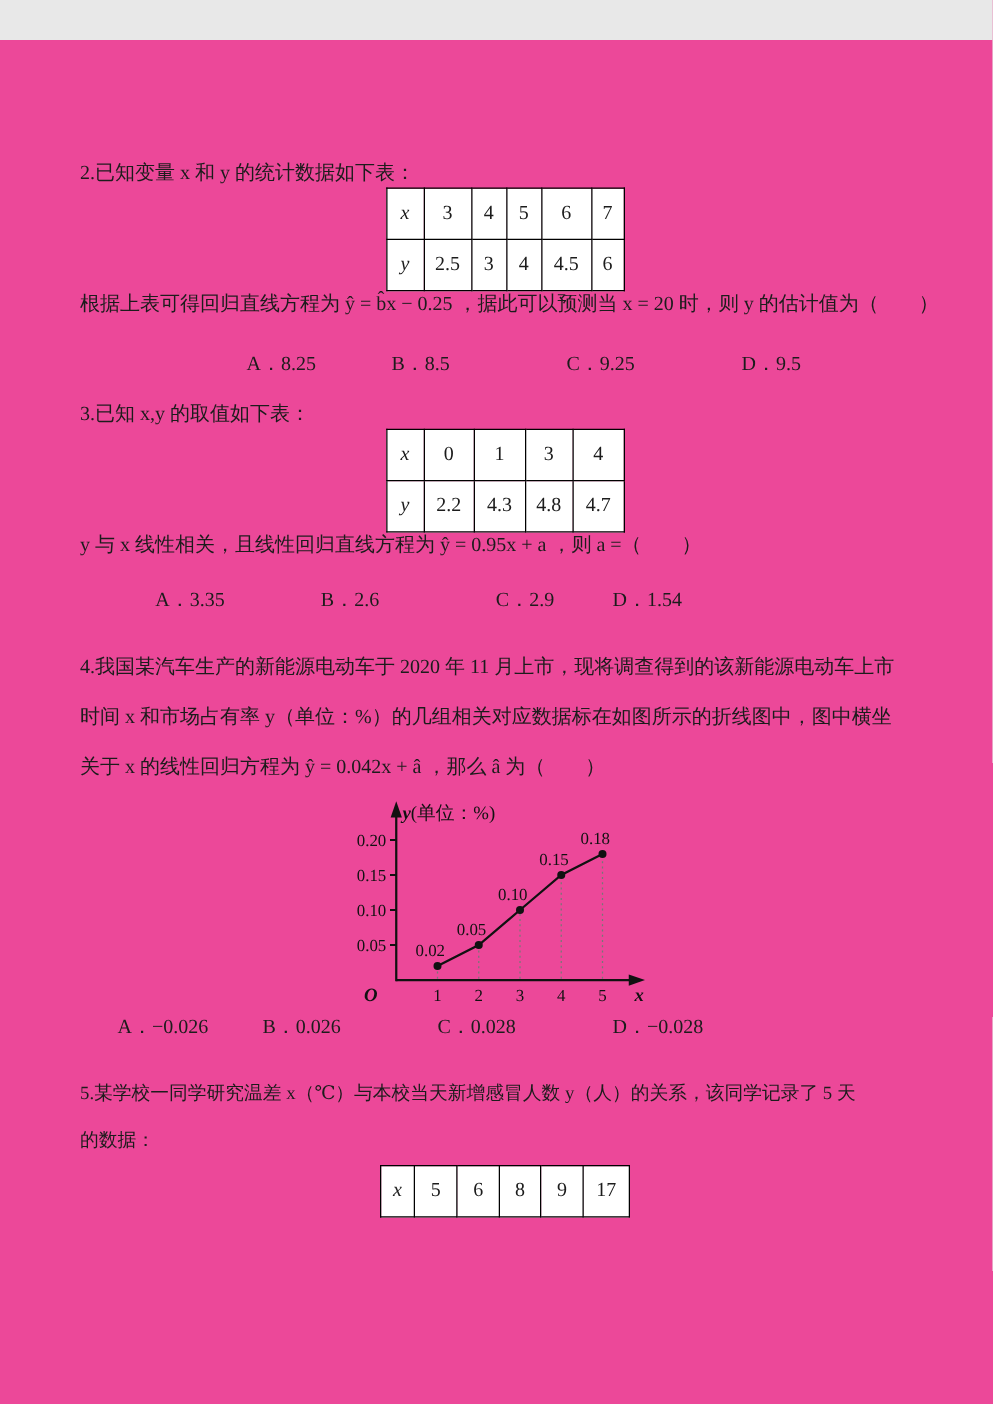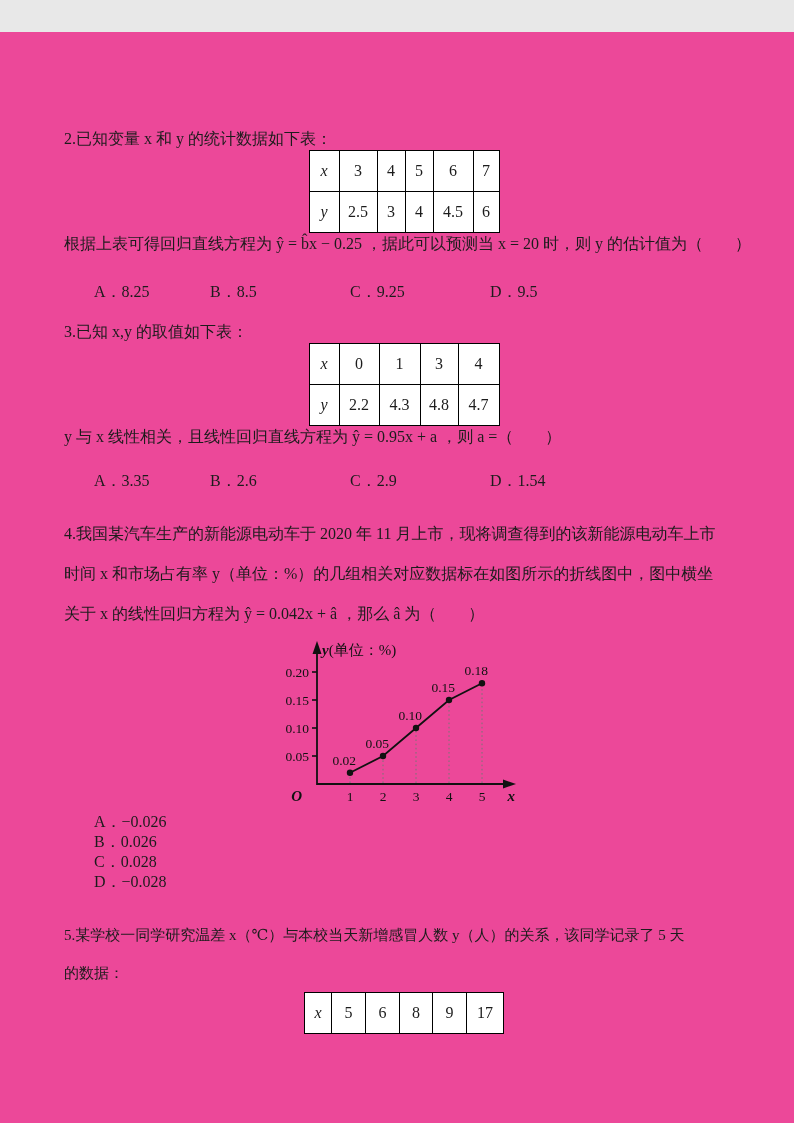--- a/index.html
+++ b/index.html
@@ -20,23 +20,23 @@
     font-size:16px; padding:0 2px; background:#fff;
   }
   td.var { font-style:italic; }
 
   .q2t { margin:19px auto 8px; }
   .q3t { margin:9px auto 9px; }
   .q5t { margin:8px auto 0; }
 
   .fu { margin-top:0; }
   .opts { display:flex; padding-left:30px; font-size:16px; line-height:20px; }
-  .opts.m1 { margin-top:27px; }
-  .opts.m2 { margin-top:23px; }
-  .opts.m3 { margin-top:2px;flex-direction:column; }
+  .opts.m1 { margin-top:27px;justify-content:center; }
+  .opts.m2 { margin-top:23px;text-align:center; }
+  .opts.m3 { margin-top:2px; }
   .opt { display:inline-block; white-space:nowrap; }
   .wA { width:116px; } .wB { width:140px; } .wC { width:140px; }
 
   .stem3 { margin-top:19px; }
   .para4 { margin-top:23px; }
   .para5 { margin-top:24px; }
   .para5 .p2line { line-height:38px; height:38px; }
 
   .chart { margin:4px 0 0 201px; }
   .chart svg { display:block; }

